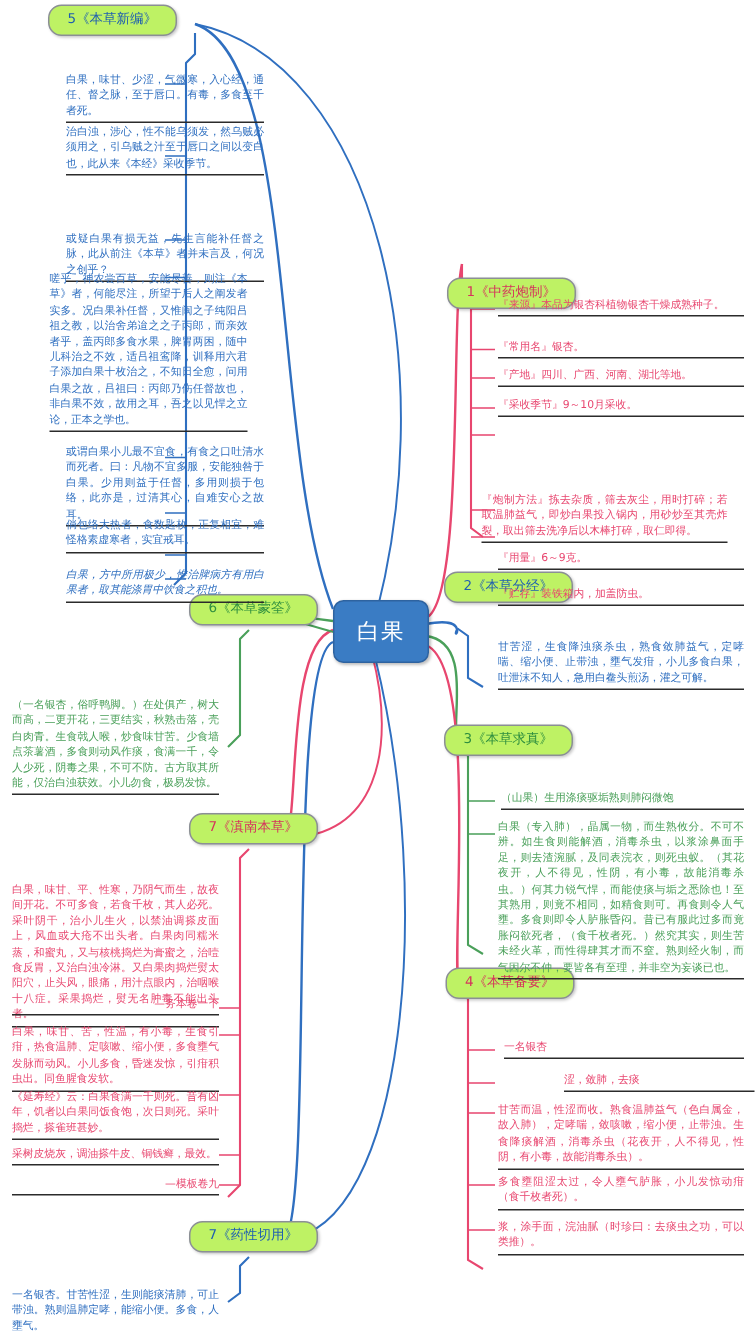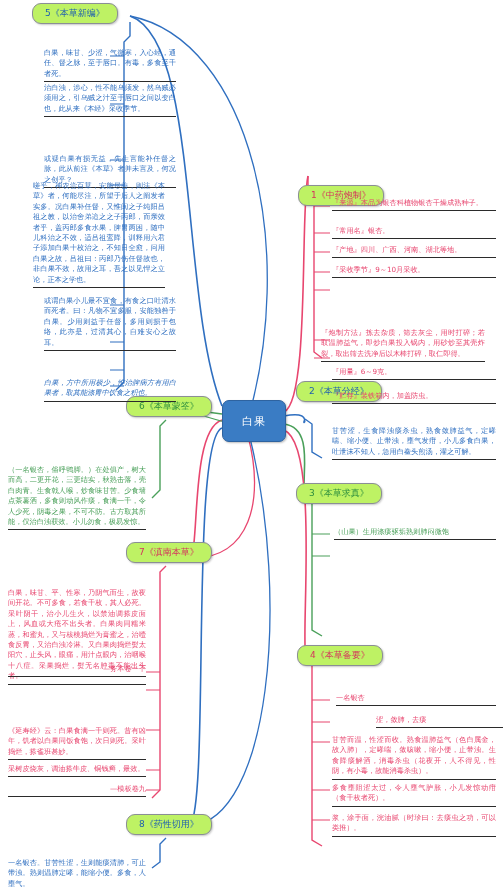--- a/index.html
+++ b/index.html
@@ -10,21 +10,21 @@
   }
   #canvas{position:absolute;inset:0;width:503px;height:888px;}
   svg.links{position:absolute;left:0;top:0;width:503px;height:888px;pointer-events:none;}
 
   
   .root{
     position:absolute;left:222px;top:400px;width:62px;height:40px;
     background:#3a7cc4;border:1px solid #2e63a0;border-radius:7px;
     box-shadow:1px 1px 2px rgba(0,0,0,.25);
     display:flex;align-items:center;justify-content:center;
-    color:#ffffff;font-size:11px;letter-spacing:1px;
+    color:#ffffff;font-size:15px;letter-spacing:1px;
   }
 
   
   .topic{
     position:absolute;background:#bef264;border:1px solid #8b8f95;
     border-radius:9px;box-shadow:1px 1px 2px rgba(0,0,0,.22);
     padding:3px 12px;font-size:9px;white-space:nowrap;line-height:13px;
   }
   .topic.blue{color:#1f5fb0;}
   .topic.red{color:#d5335c;}
@@ -87,50 +87,53 @@
 
   <div class="root">白果</div>
 
   <div class="topic red" style="left:298px;top:162px;margin-top:23px;">1《中药炮制》</div>
   <div class="topic blue" style="left:296px;top:381px;">2《本草分经》</div>
   <div class="topic green" style="left:296px;top:483px;">3《本草求真》</div>
   <div class="topic red" style="left:297px;top:645px;">4《本草备要》</div>
   <div class="topic blue" style="left:32px;top:3px;">5《本草新编》</div>
   <div class="topic green" style="left:126px;top:396px;">6《本草蒙筌》</div>
   <div class="topic red" style="left:126px;top:542px;">7《滇南本草》</div>
-  <div class="topic blue" style="left:126px;top:814px;">8《药性切用》</div>
+  <div class="topic blue" style="left:126px;top:814px;">7《药性切用》</div>
 
   <div class="leaf red under" style="left:332px;top:198px;width:164px;">『来源』本品为银杏科植物银杏干燥成熟种子。</div>
   <div class="leaf red under" style="left:332px;top:226px;width:164px;">『常用名』银杏。</div>
   <div class="leaf red under" style="left:332px;top:245px;width:164px;">『产地』四川、广西、河南、湖北等地。</div>
   <div class="leaf red under" style="left:332px;top:265px;width:164px;">『采收季节』9～10月采收。</div>
   <div class="leaf red under" style="left:321px;top:283px;width:164px;margin-top:45px;">『炮制方法』拣去杂质，筛去灰尘，用时打碎；若取温肺益气，即炒白果投入锅内，用砂炒至其壳炸裂，取出筛去洗净后以木棒打碎，取仁即得。</div>
   <div class="leaf red under" style="left:332px;top:333px;width:164px;margin-top:34px;">『用量』6～9克。</div>
   <div class="leaf red under" style="left:332px;top:351px;width:164px;margin-top:40px;">『贮存』装铁箱内，加盖防虫。</div>
 
   <div class="leaf blue under" style="left:332px;top:426px;width:164px;">甘苦涩，生食降浊痰杀虫，熟食敛肺益气，定哮喘、缩小便、止带浊，壅气发疳，小儿多食白果，吐泄沫不知人，急用白鲞头煎汤，灌之可解。</div>
 
   <div class="leaf green under" style="left:334px;top:527px;width:162px;">（山果）生用涤痰驱垢熟则肺闷微饱</div>
+  <div class="leaf green under" style="left:332px;top:546px;width:164px;">白果（专入肺），晶属一物，而生熟攸分。不可不辨。如生食则能解酒，消毒杀虫，以浆涂鼻面手足，则去渣涴腻，及同表浣衣，则死虫蚁。（其花夜开，人不得见，性阴，有小毒，故能消毒杀虫。）何其力锐气悍，而能使痰与垢之悉除也！至其熟用，则竟不相同，如精食则可。再食则令人气壅。多食则即令人胪胀昏闷。昔已有服此过多而竟胀闷欲死者，（食千枚者死。）然究其实，则生苦未经火革，而性得肆其才而不窒。熟则经火制，而气因尔不仲，要皆各有至理，并非空为妄谈已也。</div>
 
   <div class="leaf red under" style="left:336px;top:693px;width:160px;">一名银杏</div>
   <div class="leaf red under" style="left:332px;top:715px;width:164px;margin-left:44px;">涩，敛肺，去痰</div>
   <div class="leaf red under" style="left:332px;top:783px;width:164px;">多食壅阻涩太过，令人壅气胪胀，小儿发惊动疳（食千枚者死）。</div>
   <div class="leaf red under" style="left:332px;top:735px;width:164px;">甘苦而温，性涩而收。熟食温肺益气（色白属金，故入肺），定哮喘，敛咳嗽，缩小便，止带浊。生食降痰解酒，消毒杀虫（花夜开，人不得见，性阴，有小毒，故能消毒杀虫）。</div>
   <div class="leaf red under" style="left:332px;top:813px;width:164px;">浆，涂手面，浣油腻（时珍曰：去痰虫之功，可以类推）。</div>
 
   <div class="leaf blue under" style="left:44px;top:48px;width:132px;">白果，味甘、少涩，气微寒，入心经，通任、督之脉，至于唇口。有毒，多食至千者死。</div>
   <div class="leaf blue under" style="left:44px;top:83px;width:132px;">治白浊，涉心，性不能乌须发，然乌贼必须用之，引乌贼之汁至于唇口之间以变白也，此从来《本经》采收季节。</div>
   <div class="leaf blue under" style="left:44px;top:154px;width:132px;">或疑白果有损无益，先生言能补任督之脉，此从前注《本草》者并未言及，何况之创乎？</div>
   <div class="leaf blue under" style="left:33px;top:181px;width:132px;">嗟乎，神农尝百草，安能尽善，则注《本草》者，何能尽注，所望于后人之阐发者实多。况白果补任督，又惟闽之子纯阳吕祖之教，以治舍弟迨之之子丙郎，而亲效者乎，盖丙郎多食水果，脾胃两困，随中儿科治之不效，适吕祖鸾降，训释用六君子添加白果十枚治之，不知日全愈，问用白果之故，吕祖曰：丙郎乃伤任督故也，非白果不效，故用之耳，吾之以见悍之立论，正本之学也。</div>
   <div class="leaf blue under" style="left:44px;top:296px;width:132px;">或谓白果小儿最不宜食，有食之口吐清水而死者。曰：凡物不宜多服，安能独咎于白果。少用则益于任督，多用则损于包络，此亦是，过清其心，自难安心之故耳。</div>
+  <div class="leaf blue under" style="left:44px;top:345px;width:132px;">倘包络大热者，食数匙枚，正复相宜，难怪格素虚寒者，实宜戒耳。</div>
   <div class="leaf blue under" style="left:44px;top:378px;width:132px;font-style:italic;">白果，方中所用极少，惟治脾病方有用白果者，取其能涤胃中饮食之积也。</div>
 
   <div class="leaf green under" style="left:8px;top:465px;width:138px;">（一名银杏，俗呼鸭脚。）在处俱产，树大而高，二更开花，三更结实，秋熟击落，壳白肉青。生食戟人喉，炒食味甘苦。少食墙点茶薯酒，多食则动风作痰，食满一千，令人少死，阴毒之果，不可不防。古方取其所能，仅治白浊获效。小儿勿食，极易发惊。</div>
 
   <div class="leaf red under" style="left:8px;top:588px;width:138px;">白果，味甘、平、性寒，乃阴气而生，故夜间开花。不可多食，若食千枚，其人必死。采叶阴干，治小儿生火，以禁油调搽皮面上，风血或大疮不出头者。白果肉同糯米蒸，和蜜丸，又与核桃捣烂为膏蜜之，治噎食反胃，又治白浊冷淋。又白果肉捣烂熨太阳穴，止头风，眼痛，用汁点眼内，治咽喉十八症。采果捣烂，熨无名肿毒不能出头者。</div>
   <div class="leaf red under right" style="left:8px;top:664px;width:138px;">—务本卷一下</div>
+  <div class="leaf red under" style="left:8px;top:683px;width:138px;">白果，味甘、苦，性温，有小毒，生食引疳，热食温肺、定咳嗽、缩小便，多食壅气发脉而动风。小儿多食，昏迷发惊，引疳积虫出。同鱼腥食发软。</div>
   <div class="leaf red under" style="left:8px;top:726px;width:138px;">《延寿经》云：白果食满一千则死。昔有凶年，饥者以白果同饭食饱，次日则死。采叶捣烂，搽雀班甚妙。</div>
   <div class="leaf red under" style="left:8px;top:764px;width:138px;">采树皮烧灰，调油搽牛皮、铜钱癣，最效。</div>
   <div class="leaf red under right" style="left:8px;top:784px;width:138px;">—模板卷九</div>
 
   <div class="leaf blue under" style="left:8px;top:858px;width:138px;">一名银杏。甘苦性涩，生则能痰清肺，可止带浊。熟则温肺定哮，能缩小便。多食，人壅气。</div>
 
 </div>
 
 </body></html>

